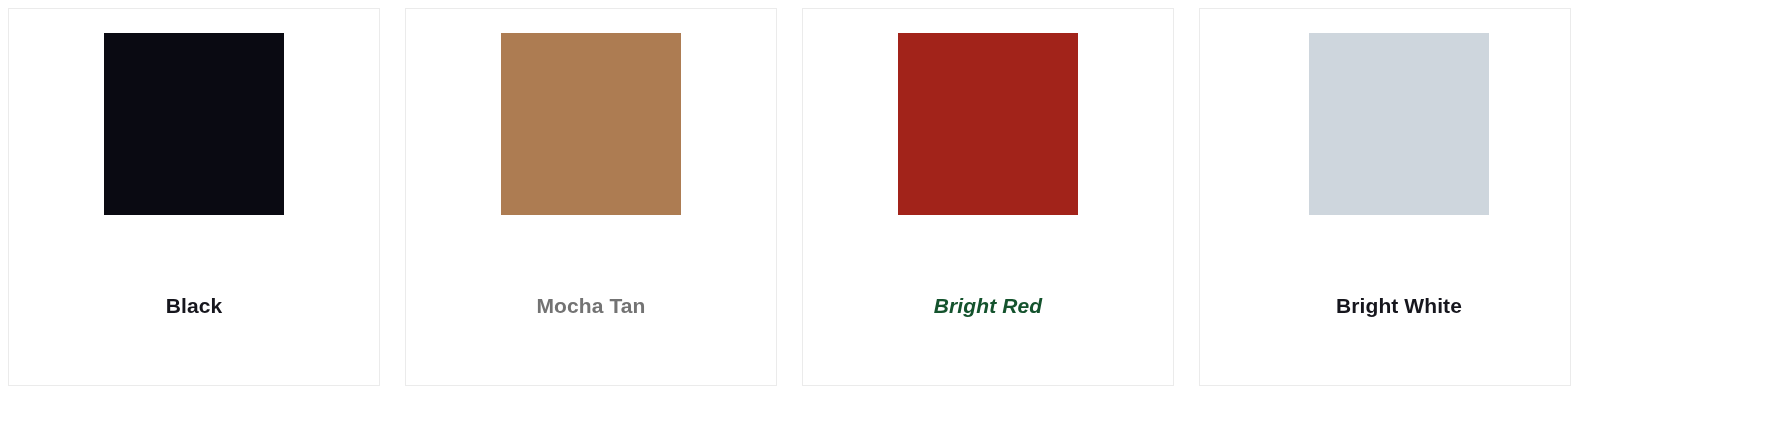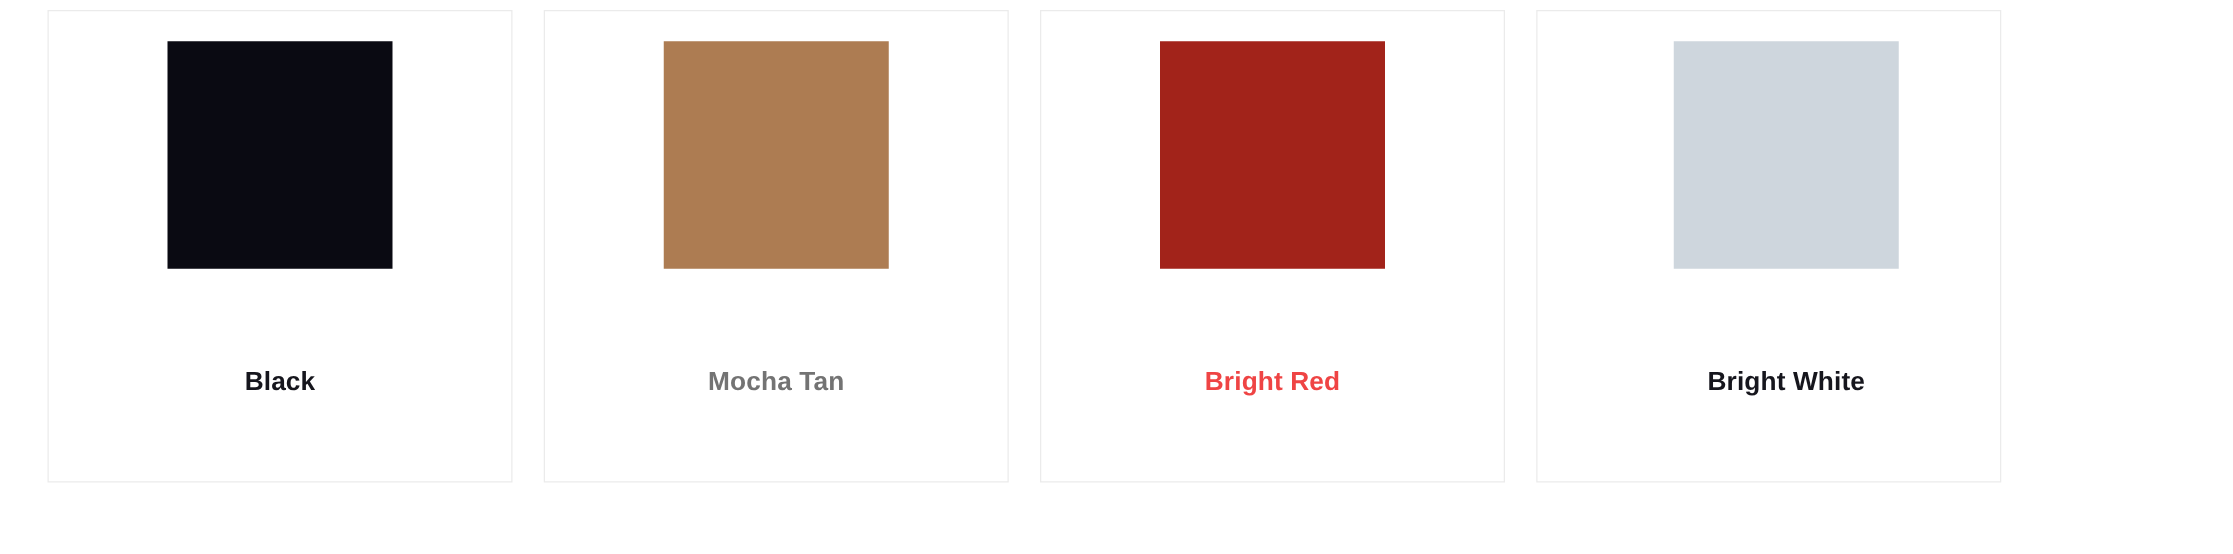--- a/index.html
+++ b/index.html
@@ -51,39 +51,39 @@
     color: #16161d;
     letter-spacing: 0.1px;
     line-height: 1.2;
   }
 </style>
 </head>
 <body style="background: rgb(255, 255, 255);">
 
 <div id="swatch-grid">
 
-  <div class="swatch-card" style="border-color: rgb(235, 235, 235); background: rgb(255, 255, 255); margin-left: 30px;">
+  <div class="swatch-card" style="border-color: rgb(235, 235, 235); background: rgb(255, 255, 255);">
     <div class="swatch-chip-wrap">
       <div class="swatch-chip" style="background-color: rgb(10, 10, 18);"></div>
     </div>
     <div class="swatch-label" style="color: rgb(22, 22, 29);">Black</div>
   </div>
 
   <div class="swatch-card" style="border-color: rgb(235, 235, 235); background: rgb(255, 255, 255);">
     <div class="swatch-chip-wrap">
       <div class="swatch-chip" style="background-color: rgb(173, 124, 82);"></div>
     </div>
     <div class="swatch-label" style="color: #737373;">Mocha Tan</div>
   </div>
 
   <div class="swatch-card" style="border-color: rgb(235, 235, 235); background: rgb(255, 255, 255);">
     <div class="swatch-chip-wrap">
       <div class="swatch-chip" style="background-color: rgb(162, 35, 26);"></div>
     </div>
-    <div class="swatch-label" style="color: #ef4444;">Bright Red</div>
+    <div class="swatch-label" style="color: #14532d; font-style: italic;">Bright Red</div>
   </div>
 
   <div class="swatch-card" style="border-color: rgb(235, 235, 235); background: rgb(255, 255, 255); padding-left: 28px;">
     <div class="swatch-chip-wrap">
       <div class="swatch-chip" style="background-color: rgb(206, 214, 221);"></div>
     </div>
     <div class="swatch-label" style="color: rgb(22, 22, 29);">Bright White</div>
   </div>
 
 </div>

